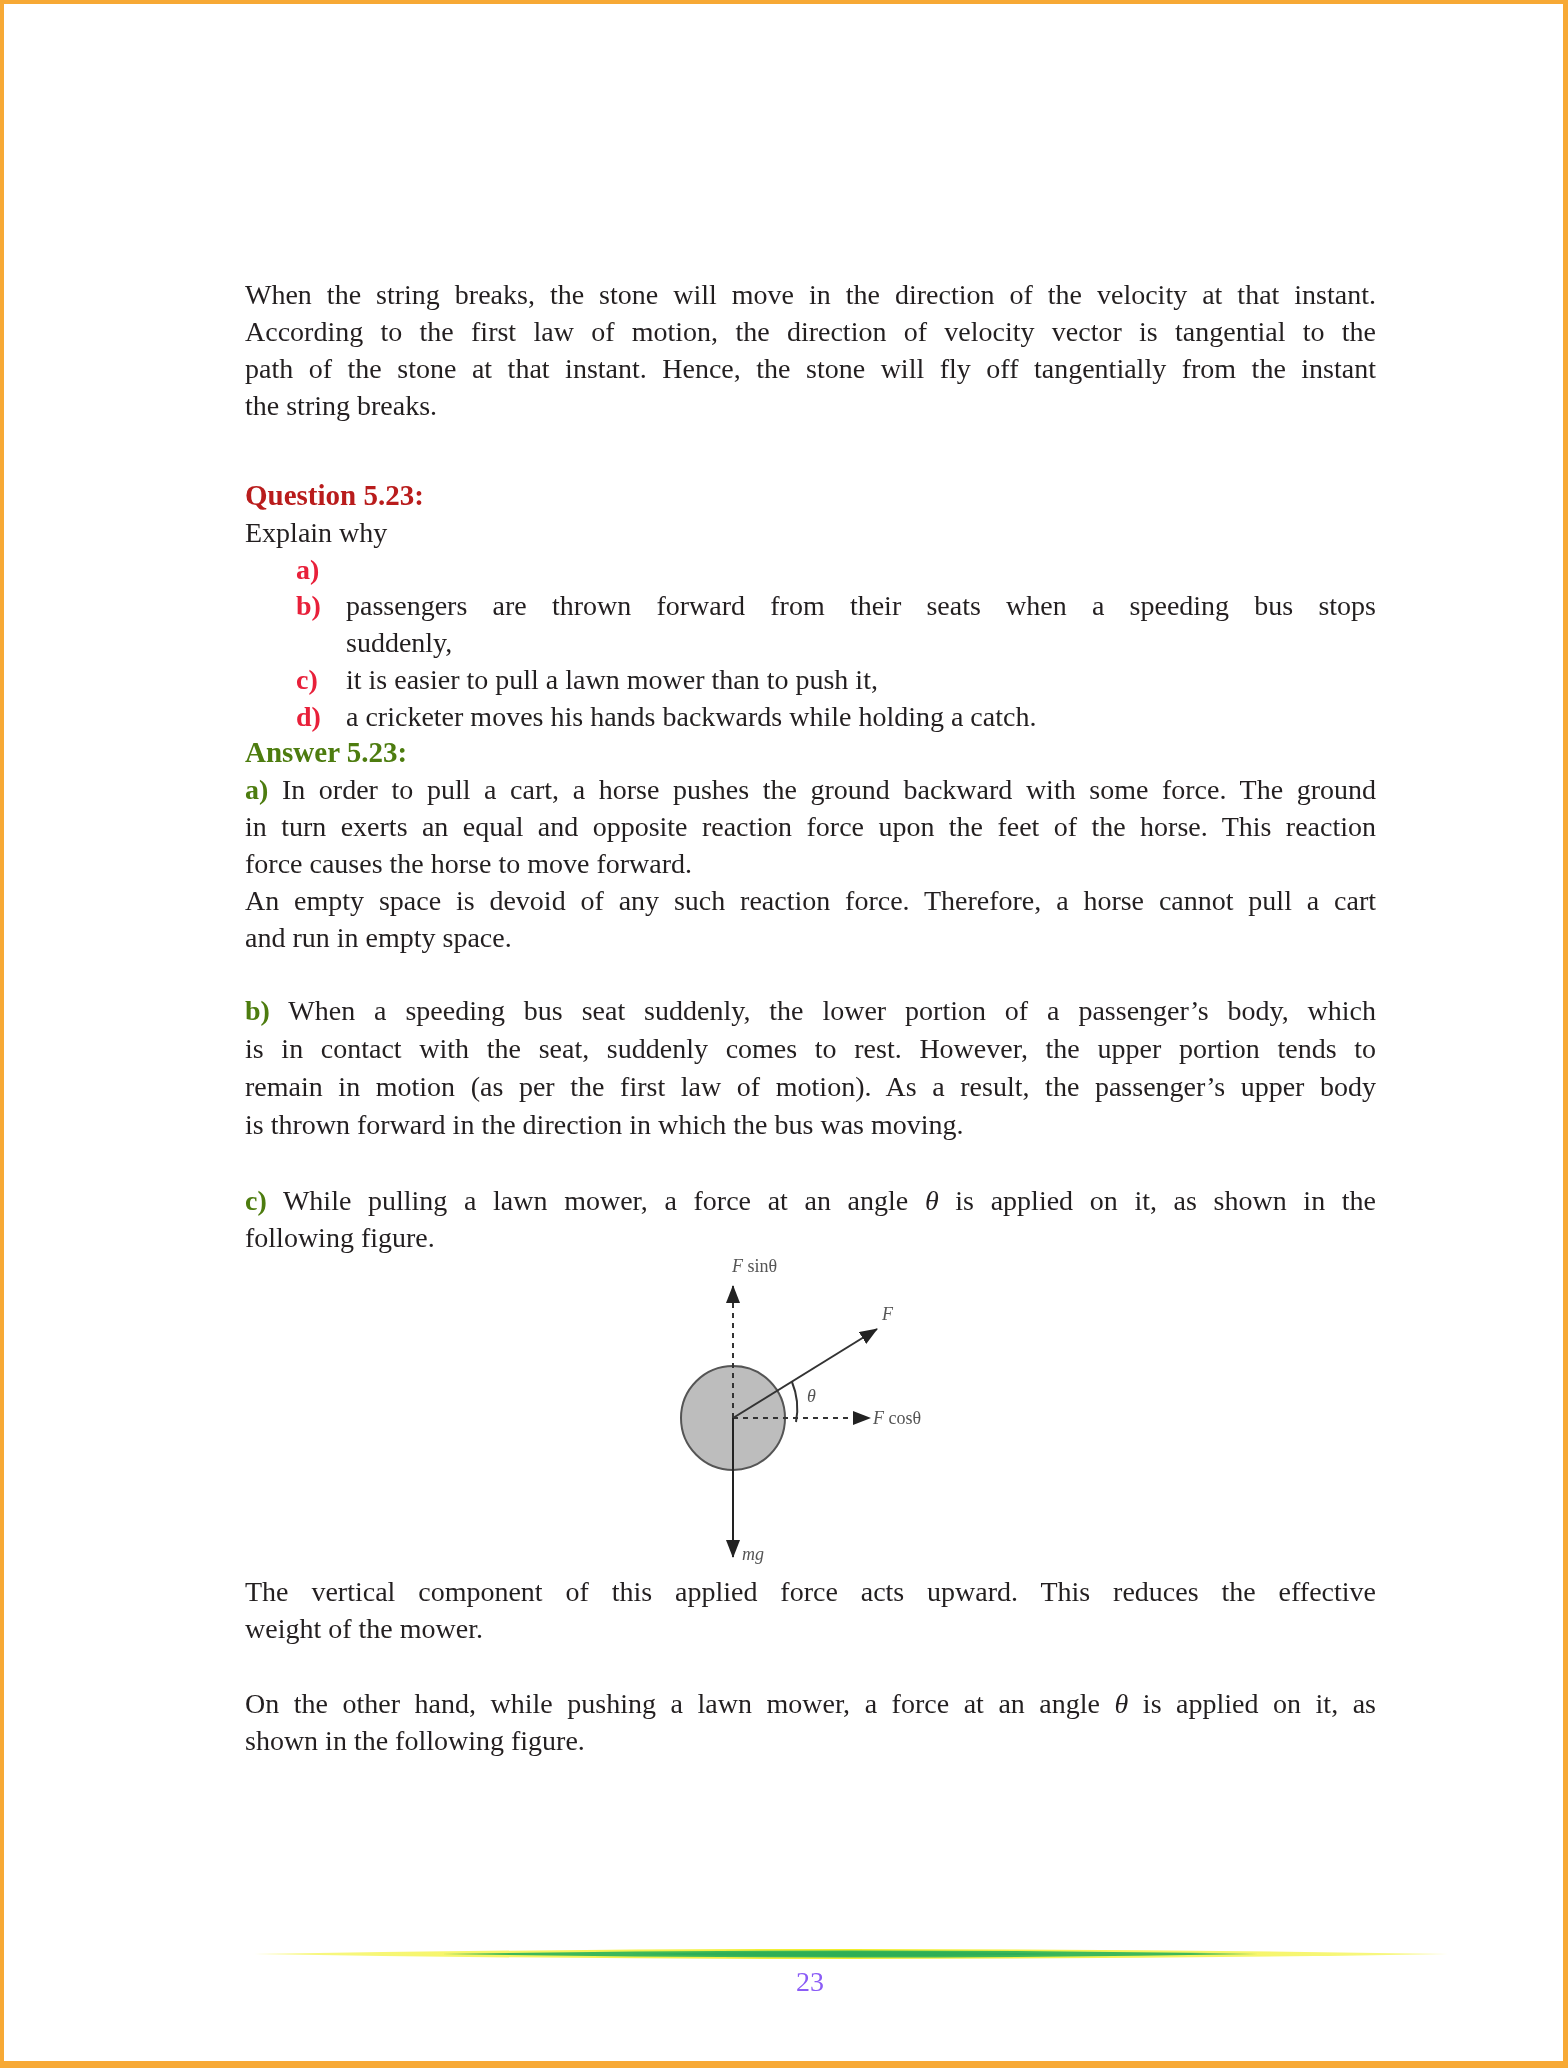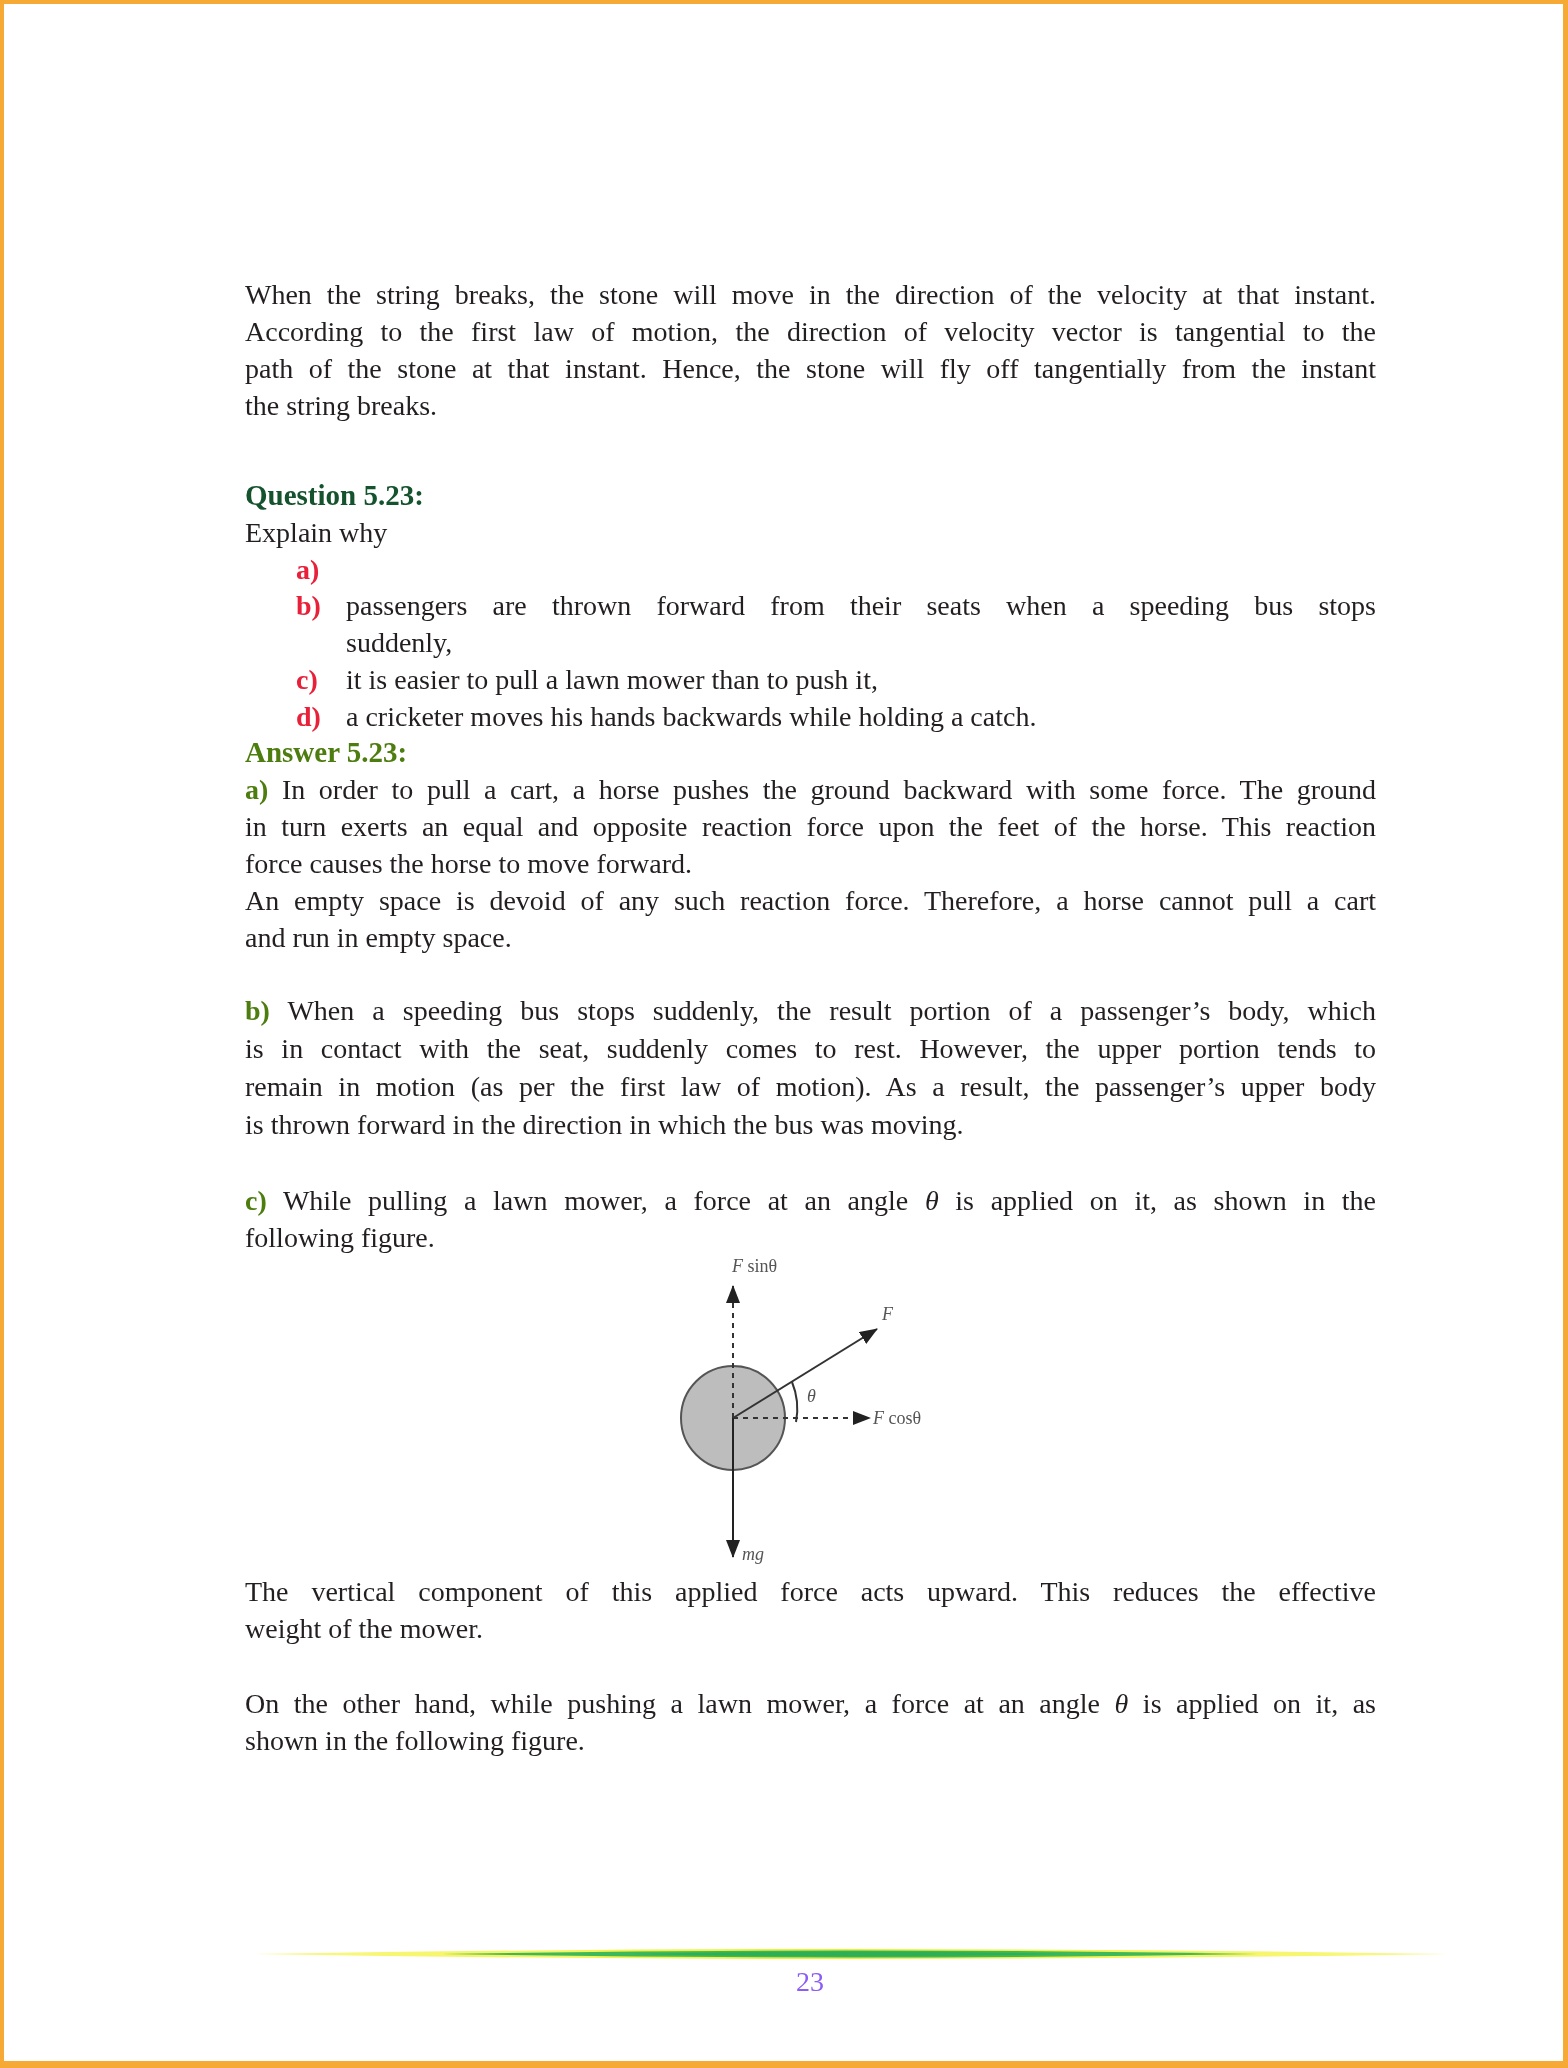--- a/index.html
+++ b/index.html
@@ -13,21 +13,21 @@
     padding-left: 16px;
   }
   .line {
     position: absolute; left: 241px; width: 1131px; height: 37px; line-height: 37px;
     font-family: "Liberation Serif", "DejaVu Serif", serif;
     font-size: 28px; color: #231f20; white-space: nowrap;
     text-align: justify; text-align-last: justify;
   }
   .line.last { text-align: left; text-align-last: left; }
   .heading { font-weight: bold; font-size: 29px; text-align: left; text-align-last: left; }
-  .red { color: #14532d; }
+  .red { color: #b91c1c; }
   .green { color: #4d7c0f; }
   .lbl { font-weight: bold; }
   .item-label { position: absolute; left: 292px; height: 37px; line-height: 37px;
     font-family: "Liberation Serif", "DejaVu Serif", serif; font-size: 28px; font-weight: bold; color: #E8203A; }
   .item-text { left: 342px; width: 1030px; }
   .it { font-style: italic; }
   .figure { position: absolute; left: 640px; top: 1240px; width: 320px; height: 330px; }
   .fig-label { position: absolute; font-family: "Liberation Serif", "DejaVu Serif", serif; font-size: 18px; color: #555; font-style: italic; white-space: nowrap; }
   .fig-label .up { font-style: normal; }
   .footer-rule { position: absolute; left: 248px; top: 1943px; width: 1196px; height: 14px; }
@@ -60,21 +60,21 @@
   <div class="line last item-text" style="top:694px">a cricketer moves his hands backwards while holding a catch.</div>
 
   <div class="line heading green" style="top:730px">Answer 5.23:</div>
 
   <div class="line" style="top:767px"><span class="lbl green">a)</span> <span>In order to pull a cart, a horse pushes the ground backward with some force. The ground</span></div>
   <div class="line" style="top:804px">in turn exerts an equal and opposite reaction force upon the feet of the horse. This reaction</div>
   <div class="line last" style="top:841px">force causes the horse to move forward.</div>
   <div class="line" style="top:878px">An empty space is devoid of any such reaction force. Therefore, a horse cannot pull a cart</div>
   <div class="line last" style="top:915px">and run in empty space.</div>
 
-  <div class="line" style="top:988px"><span class="lbl green">b)</span> <span>When a speeding bus stops suddenly, the result portion of a passenger’s body, which</span></div>
+  <div class="line" style="top:988px"><span class="lbl green">b)</span> <span>When a speeding bus seat suddenly, the lower portion of a passenger’s body, which</span></div>
   <div class="line" style="top:1026px">is in contact with the seat, suddenly comes to rest. However, the upper portion tends to</div>
   <div class="line" style="top:1064px">remain in motion (as per the first law of motion). As a result, the passenger’s upper body</div>
   <div class="line last" style="top:1102px">is thrown forward in the direction in which the bus was moving.</div>
 
   <div class="line" style="top:1178px"><span class="lbl green">c)</span> <span>While pulling a lawn mower, a force at an angle</span> <span class="it">θ</span> <span>is applied on it, as shown in the</span></div>
   <div class="line last" style="top:1215px">following figure.</div>
 
   <div class="figure">
     <svg width="320" height="330" viewBox="0 0 320 330">
       <defs>

